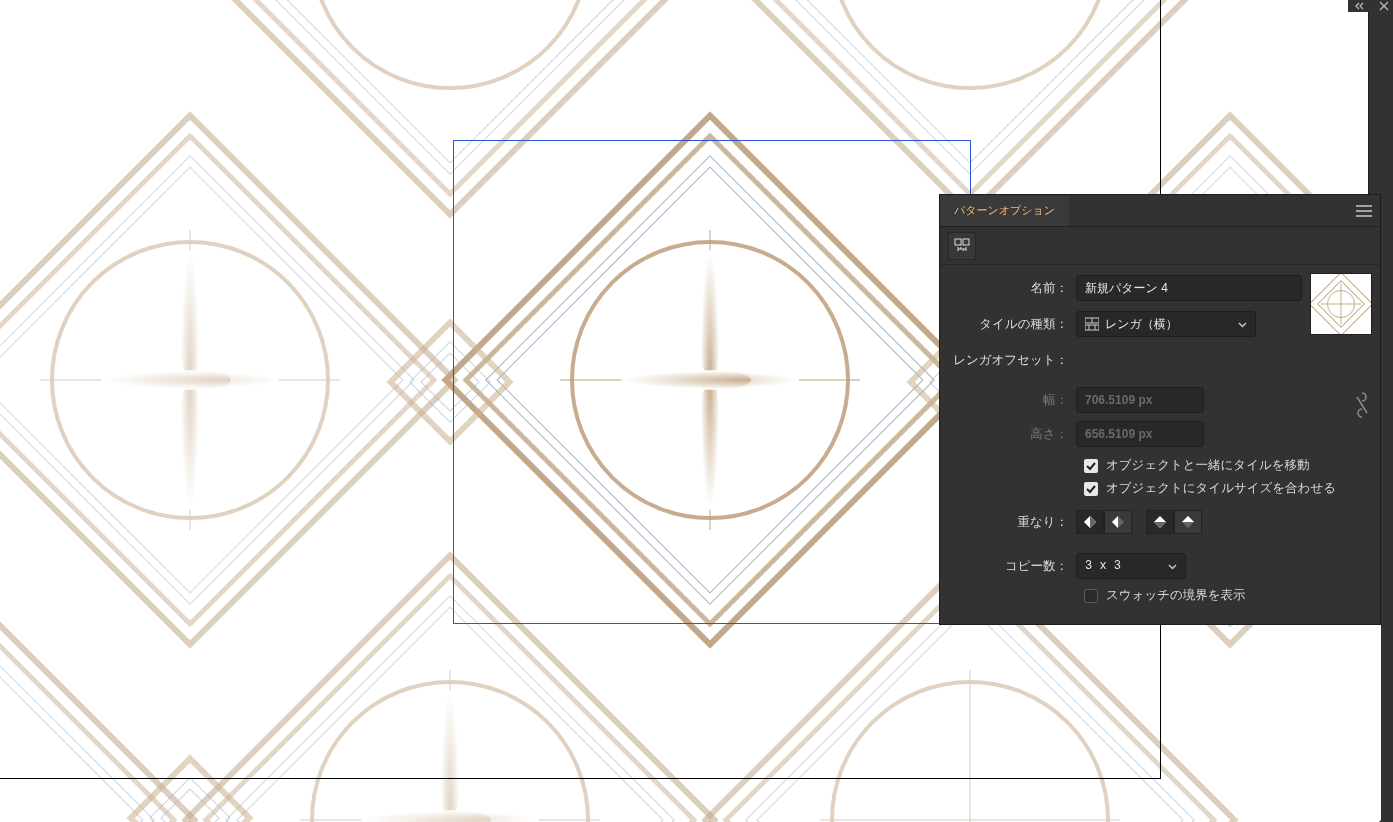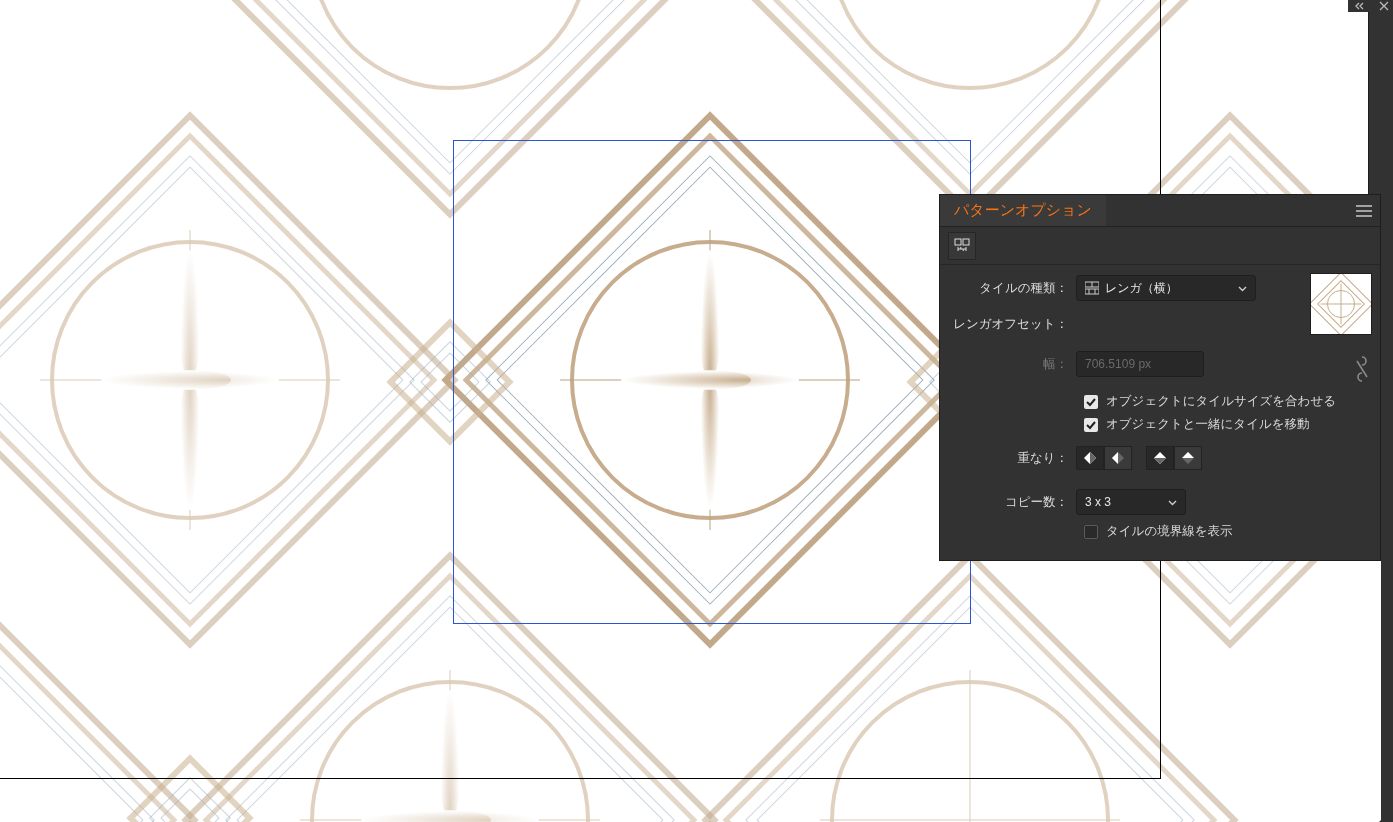--- a/index.html
+++ b/index.html
@@ -88,21 +88,21 @@
 
 
 .panel {
   position: absolute; left: 940px; top: 195px; width: 440px; background:#323232; color:#d8d8d8;
   padding-bottom: 14px; box-shadow: 0 0 0 1px #1d1d1d;
 }
 .panel-header {
   height: 32px; background:#323232; display:flex; align-items:stretch; border-bottom:1px solid #212121;
 }
 .panel-tab {
-  display:flex; align-items:center; padding:6px 14px; font-size:15px; color:#f97316; background:#3a3a3a;
+  display:flex; align-items:center; padding:6px 14px; font-size:11px; color:#fdba74; background:#3a3a3a;
 }
 .panel-menu {
   margin-left:auto; width:32px; display:flex; align-items:center; justify-content:center; cursor:pointer;
 }
 .panel-tools {
   height:38px; display:flex; align-items:center; border-bottom:1px solid #262626; padding-left:8px;
 }
 .tool-btn {
   width:28px; height:28px; border:1px solid #262626; background:#383838; display:flex;
   align-items:center; justify-content:center; cursor:pointer;
@@ -112,24 +112,24 @@
 .row { display:flex; align-items:center; min-height:30px; margin-bottom:6px; }
 .label {
   width: 128px; text-align:right; padding-right:8px; font-size:12.5px; color:#dcdcdc; white-space:nowrap; flex-shrink:0;
 }
 .label.dim { color:#7a7a7a; }
 .field { flex:1; display:flex; align-items:center; gap:6px; }
 input[type=text].txt {
   height:26px; background:#282828; color:#e8e8e8; border:1px solid #1e1e1e; border-radius:3px;
   padding:0 8px; font-size:12px; width:100%;
 }
-input[type=text].txt.disabled { color:#6a6a6a; }
+input[type=text].txt.disabled { color:#6a6a6a;font-weight:bold; }
 .select {
   height:26px; background:#282828; border:1px solid #1e1e1e; border-radius:3px; display:flex;
-  align-items:center; padding:0 8px; font-size:12px; cursor:pointer; position:relative; color:#e8e8e8;
+  align-items:center; padding:0 8px; font-size:12px; cursor:pointer; position:relative; color:#e8e8e8;font-family:Liberation Mono, monospace;
 }
 .select .chev { margin-left:auto; }
 .chev { width:10px; height:10px; display:flex; align-items:center; justify-content:center; }
 
 .preview {
   position:absolute; right:8px; top:78px; width:62px; height:62px; background:#fff; border:1px solid #1e1e1e;
   overflow:hidden;
 }
 
 .cb { width:14px; height:14px; background:#e8e8e8; border-radius:2px; display:inline-flex; align-items:center; justify-content:center; flex-shrink:0; }
@@ -302,20 +302,26 @@
         <rect x="8" y="8" width="46" height="46" transform="rotate(45 31 31)"></rect>
         <rect x="14" y="14" width="34" height="34" transform="rotate(45 31 31)"></rect>
         <circle cx="31" cy="31" r="14"></circle>
         <path d="M31 10 V52 M10 31 H52"></path>
       </g>
     </svg>
   </div>
 
   <div class="form">
 
+    <div class="row">
+      <div class="label">名前：</div>
+      <div class="field" style="padding-right:70px">
+        <input type="text" class="txt" value="新規パターン 4" style="">
+      </div>
+    </div>
 
     <div class="row">
       <div class="label">タイルの種類：</div>
       <div class="field" style="width:180px; flex:0 0 180px">
         <div class="select" style="width:180px">
           <svg width="14" height="14" viewBox="0 0 14 14">
             <rect x="0" y="1" width="14" height="5" stroke="#ccc" fill="none"></rect>
             <rect x="0" y="8" width="14" height="5" stroke="#ccc" fill="none"></rect>
             <path d="M7 1 V6 M4 8 V13 M10 8 V13" stroke="#ccc"></path>
           </svg>
@@ -334,44 +340,50 @@
     </div>
 
     <div class="two-col" style="margin-top:10px">
       <div class="col">
         <div class="row">
           <div class="label dim">幅：</div>
           <div class="field" style="width:128px; flex:0 0 128px">
             <input type="text" class="txt disabled" disabled="" value="706.5109 px" style="">
           </div>
         </div>
+        <div class="row">
+          <div class="label dim">高さ：</div>
+          <div class="field" style="width:128px; flex:0 0 128px">
+            <input type="text" class="txt disabled" disabled="" value="656.5109 px" style="">
+          </div>
+        </div>
       </div>
       <div class="link-icon">
         <svg width="16" height="30" viewBox="0 0 16 30">
           <path d="M8 3 a4 4 0 0 1 0 8 M8 27 a4 4 0 0 1 0 -8 M3 7 L13 23" stroke="#8a8a8a" fill="none" stroke-width="1.6"></path>
         </svg>
       </div>
     </div>
 
     <div class="cbblock" style="margin-top:4px; margin-bottom:10px">
       <div class="cbline">
         <span class="cb">
           <svg viewBox="0 0 10 10">
               <path d="M1 5 L4 8 L9 2" stroke="#222" stroke-width="2" fill="none"></path>
             </svg>
         </span>
-        <span>オブジェクトにタイルサイズを合わせる</span>
+        <span>オブジェクトと一緒にタイルを移動</span>
       </div>
       <div class="cbline">
         <span class="cb">
           <svg viewBox="0 0 10 10">
               <path d="M1 5 L4 8 L9 2" stroke="#222" stroke-width="2" fill="none"></path>
             </svg>
         </span>
-        <span>オブジェクトと一緒にタイルを移動</span>
+        <span>オブジェクトにタイルサイズを合わせる</span>
       </div>
     </div>
 
 
     <div class="row" style="margin-top:4px">
       <div class="label">重なり：</div>
       <div class="field">
         <div class="overlap-btns">
           <div class="ov-btn active">
             <svg width="16" height="14" viewBox="0 0 16 14">
@@ -412,18 +424,18 @@
                 <path d="M1 3 L4.5 6.5 L8 3" stroke="#ccc" fill="none" stroke-width="1.4"></path>
               </svg>
           </span>
         </div>
       </div>
     </div>
 
     <div class="cbblock" style="margin-top:4px">
       <div class="cbline">
         <span class="cb unchecked"></span>
-        <span>タイルの境界線を表示</span>
+        <span>スウォッチの境界を表示</span>
       </div>
     </div>
 
   </div>
 </div>
 
 </body></html>

